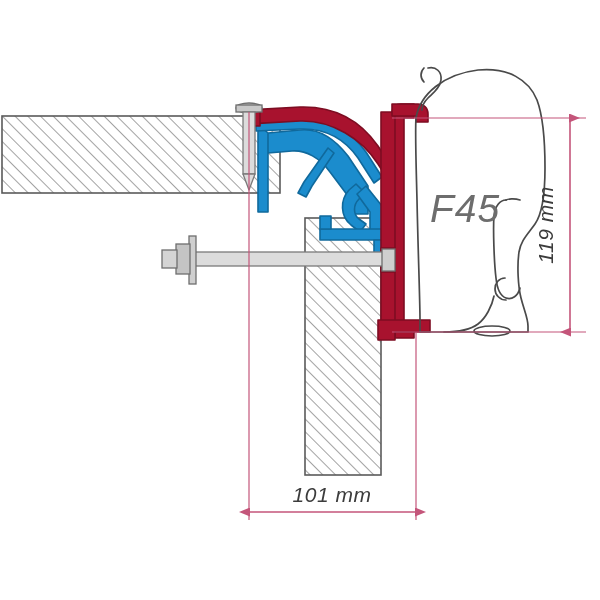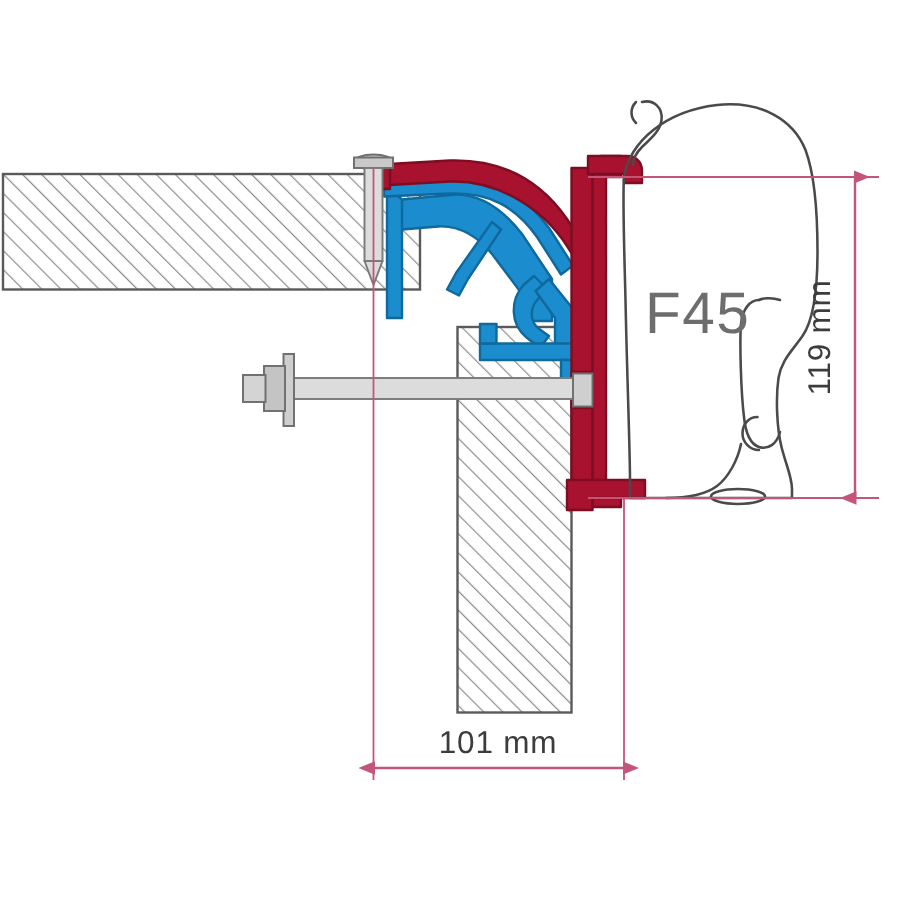--- a/index.html
+++ b/index.html
@@ -11,20 +11,21 @@
     width: 600px;
     height: 600px;
     font-family: "Liberation Sans", sans-serif;
     overflow: hidden;
   }
   #stage {
     position: relative;
     width: 600px;
     height: 600px;
     background: #ffffff;
+    font-style: italic;
   }
   #drawing {
     position: absolute;
     top: 0;
     left: 0;
     width: 600px;
     height: 600px;
     display: block;
   }
   .dim-text {

